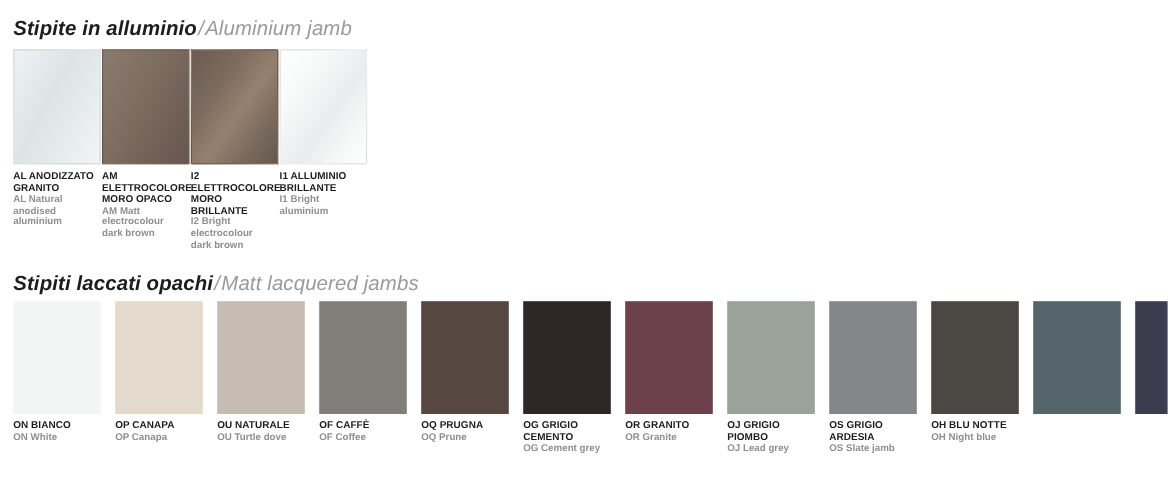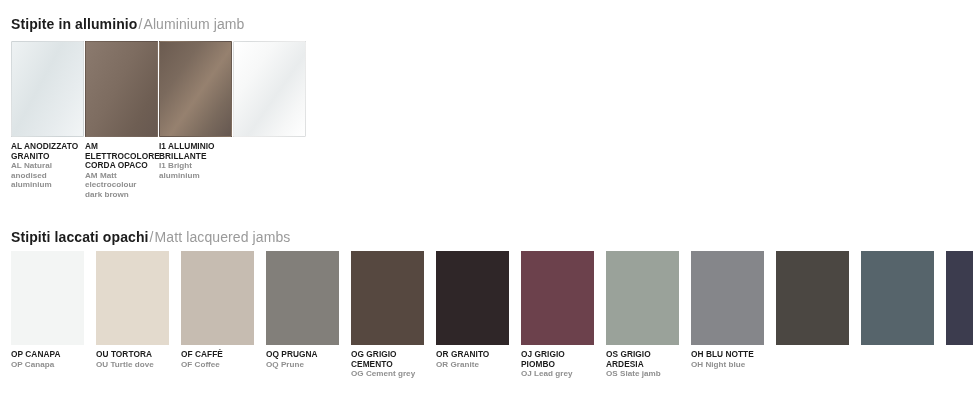--- a/index.html
+++ b/index.html
@@ -19,24 +19,25 @@
   .page {
     position: relative;
     width: 973px;
     height: 399px;
   }
 
   
   .section-title {
     position: absolute;
     left: 11px;
-    font-size: 14px;
+    font-size: 17px;
     line-height: 14px;
     white-space: nowrap;
     letter-spacing: 0.1px;
+    font-style: italic;
   }
   .section-title .it {
     font-weight: bold;
     color: #1c1c1c;
   }
   .section-title .sep {
     font-weight: normal;
     color: #9a9a9a;
     padding: 0 1px;
   }
@@ -147,22 +148,26 @@
       <span class="chip chip-alu" id="chip-i1" style="background: linear-gradient(125deg, rgb(255, 255, 255) 0%, rgb(247, 248, 248) 30%, rgb(233, 236, 237) 58%, rgb(246, 247, 247) 80%, rgb(255, 255, 255) 100%);"></span>
     </div>
   </div>
 
   <div class="labels-alu">
     <div class="label-cell-alu">
       <div class="code-name">AL ANODIZZATO GRANITO</div>
       <div class="code-en">AL Natural anodised aluminium</div>
     </div>
     <div class="label-cell-alu">
-      <div class="code-name">AM ELETTROCOLORE CORDA OPACO</div>
+      <div class="code-name">AM ELETTROCOLORE MORO OPACO</div>
       <div class="code-en">AM Matt electrocolour dark brown</div>
+    </div>
+    <div class="label-cell-alu">
+      <div class="code-name">I2 ELETTROCOLORE MORO BRILLANTE</div>
+      <div class="code-en">I2 Bright electrocolour dark brown</div>
     </div>
     <div class="label-cell-alu">
       <div class="code-name">I1 ALLUMINIO BRILLANTE</div>
       <div class="code-en">I1 Bright aluminium</div>
     </div>
   </div>
 
   <div class="section-title" id="title-matt">
     <span class="it">Stipiti laccati opachi</span><span class="sep">/</span><span class="en">Matt lacquered jambs</span>
   </div>
@@ -202,25 +207,29 @@
         <span class="chip chip-matt" id="chip-m10" style="background: rgb(86, 100, 107);"></span>
       </div>
     <div class="swatch-cell cell-matt">
         <span class="chip chip-matt" id="chip-m11" style="background: rgb(60, 60, 78);"></span>
       </div>
 
   </div>
 
   <div class="labels-matt">
     <div class="label-cell-matt">
+      <div class="code-name">ON BIANCO</div>
+      <div class="code-en">ON White</div>
+    </div>
+    <div class="label-cell-matt">
       <div class="code-name">OP CANAPA</div>
       <div class="code-en">OP Canapa</div>
     </div>
     <div class="label-cell-matt">
-      <div class="code-name">OU TORTORA</div>
+      <div class="code-name">OU NATURALE</div>
       <div class="code-en">OU Turtle dove</div>
     </div>
     <div class="label-cell-matt">
       <div class="code-name">OF CAFFÈ</div>
       <div class="code-en">OF Coffee</div>
     </div>
     <div class="label-cell-matt">
       <div class="code-name">OQ PRUGNA</div>
       <div class="code-en">OQ Prune</div>
     </div>

